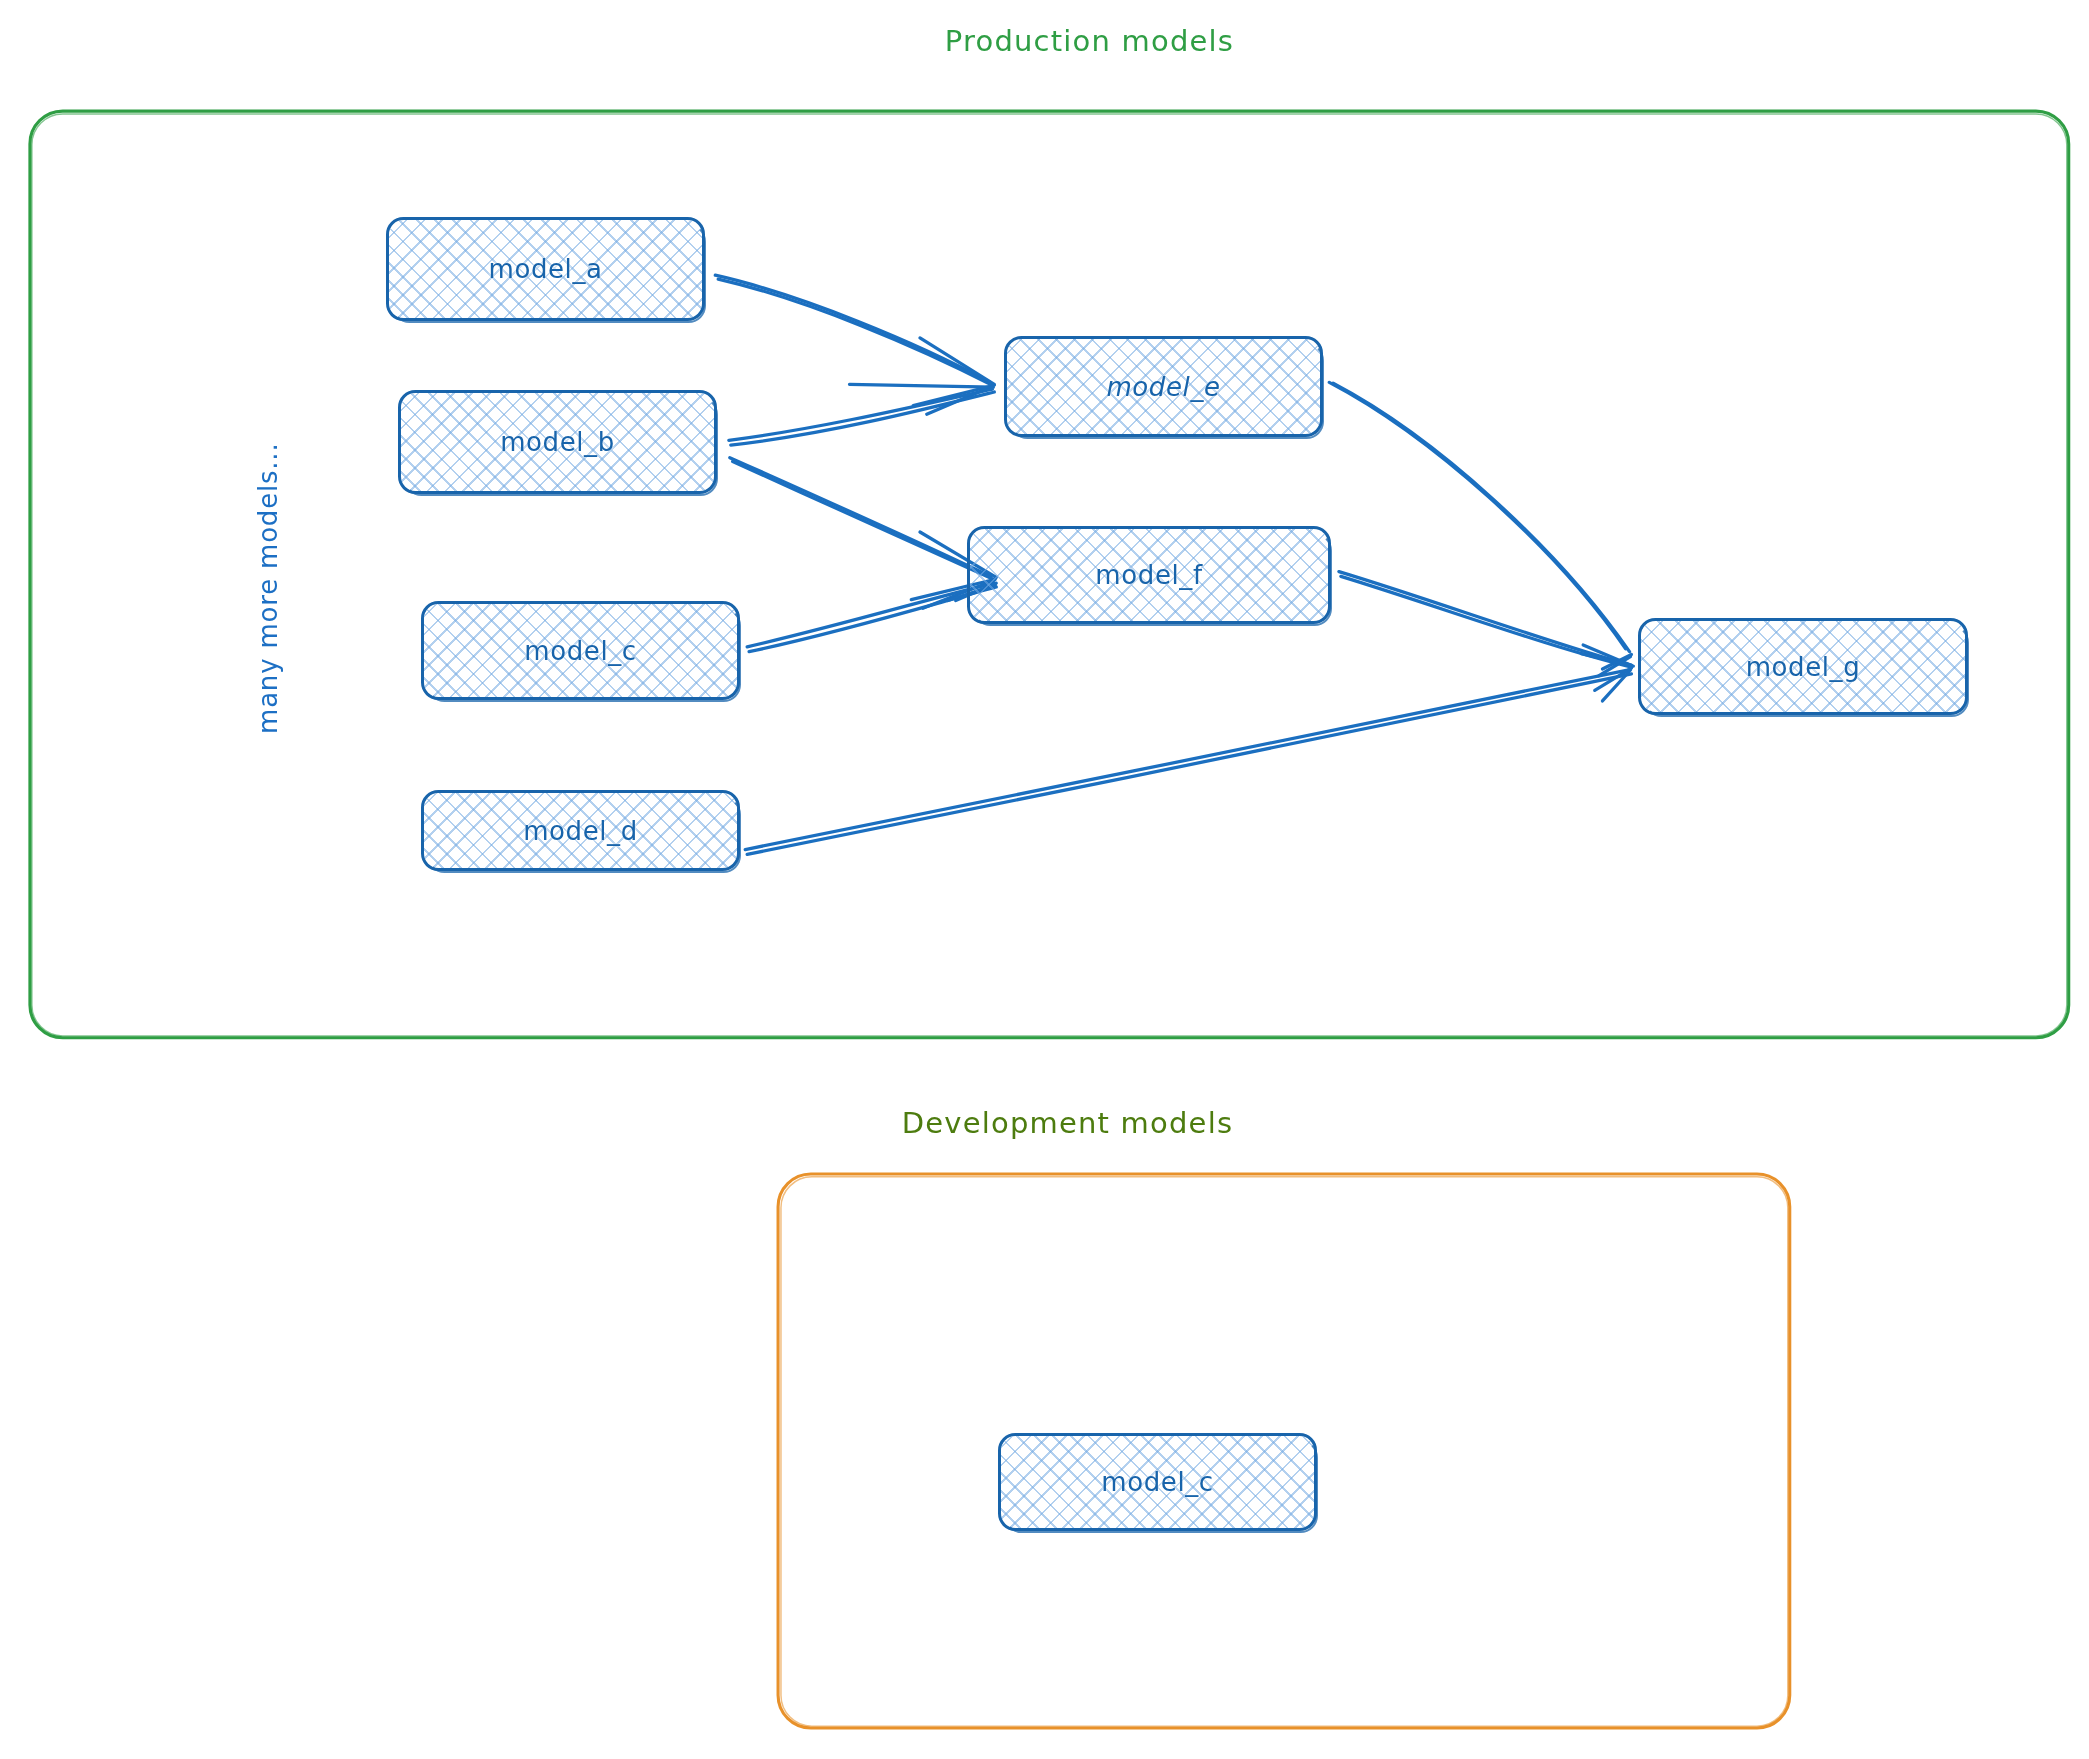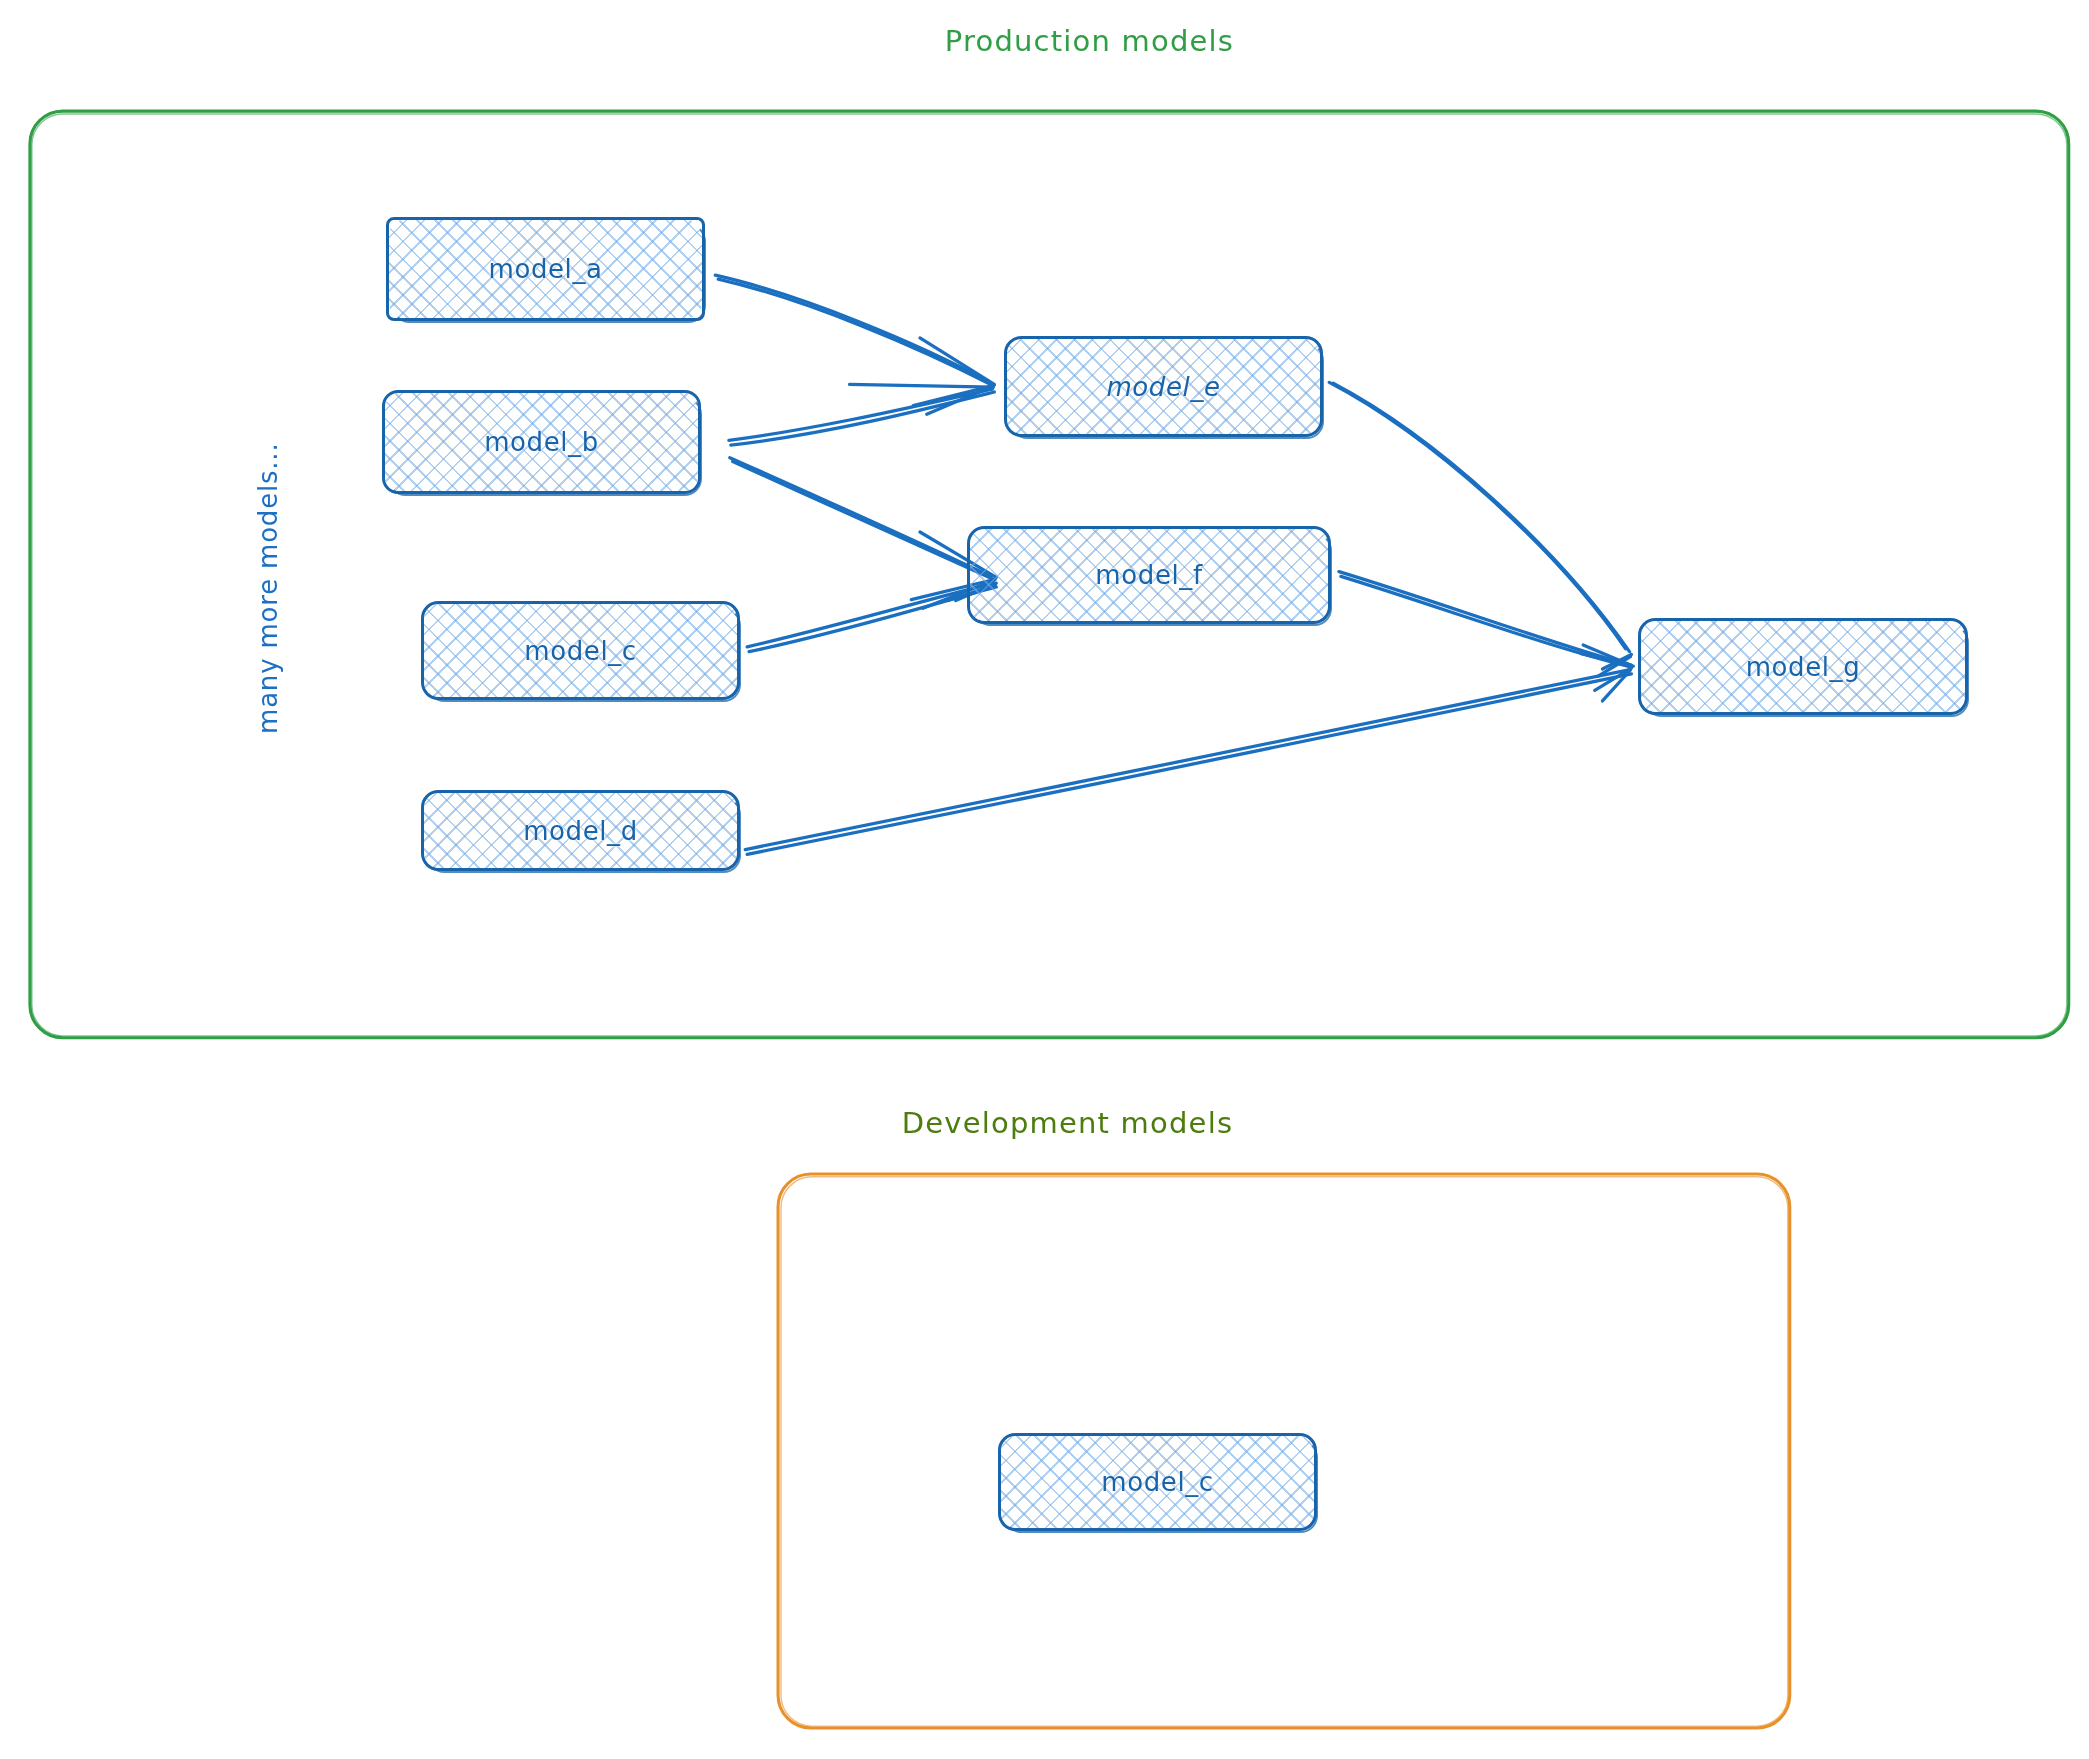--- a/index.html
+++ b/index.html
@@ -98,25 +98,25 @@
         <path d="M 774 885 C 1056 830, 1454 745, 1690 698"></path>
       </g>
     </g>
   </svg>
 
   <div class="group-title" id="prod-title">Production models</div>
   <div class="group-title" id="dev-title">Development models</div>
 
   <div class="vlabel" style="left:253px;top:734px;">many more models...</div>
 
-  <div class="node" style="left:386px;top:217px;width:319px;height:104px;border-radius:8px;">
+  <div class="node" style="left:386px;top:217px;width:319px;height:104px;">
     <span class="nlabel">model_a</span>
   </div>
 
-  <div class="node" style="left:382px;top:390px;width:319px;height:104px;border-radius:16px;">
+  <div class="node" style="left:398px;top:390px;width:319px;height:104px;">
     <span class="nlabel">model_b</span>
   </div>
 
   <div class="node" style="left:421px;top:601px;width:319px;height:99px;">
     <span class="nlabel">model_c</span>
   </div>
 
   <div class="node" style="left:421px;top:790px;width:319px;height:81px;">
     <span class="nlabel">model_d</span>
   </div>

